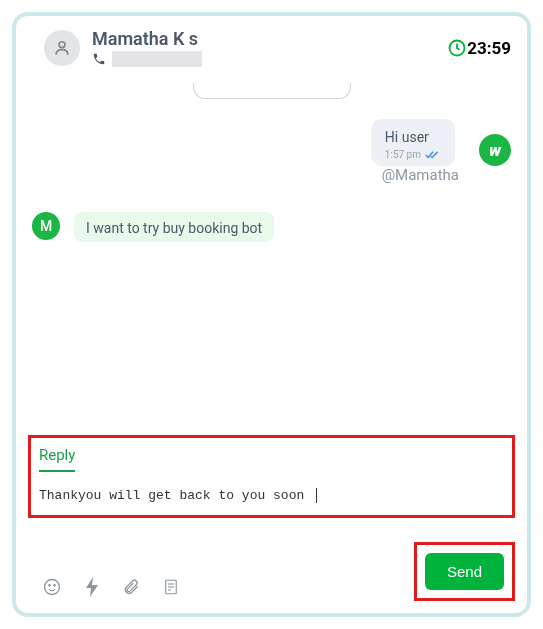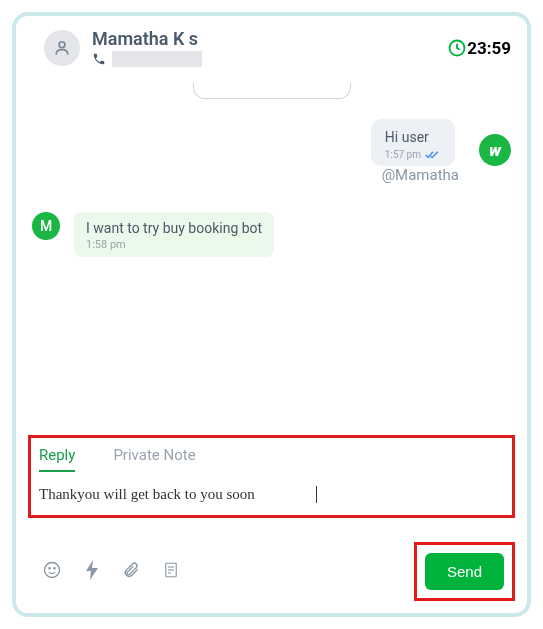--- a/index.html
+++ b/index.html
@@ -170,32 +170,32 @@
       cursor: pointer;
     }
     .tab.active {
       color: #1a9e4a;
       border-bottom: 2px solid #1a9e4a;
     }
     .tab.inactive {
       color: #9aa3ad;
     }
     .reply-input {
-      font-size: 15px;
+      font-size: 13px;
       color: #333;
       width: 278px;
       outline: none;
       border: none;
       border-right: 1px solid #333;
       padding-right: 1px;
-      font-family: Liberation Serif, serif;
+      font-family: Liberation Mono, monospace;
     }
     .bottom-bar {
       display: flex;
-      align-items: center;
+      align-items: flex-end;
       justify-content: space-between;
     }
     .icons-left {
       display: flex;
       gap: 22px;
       align-items: center;
       padding-left: 14px;
     }
     .icon-btn {
       color: #8a97a5;
@@ -261,30 +261,28 @@
         </div>
       </div>
       <div class="whatsapp-badge">w</div>
     </div>
     <div class="sender-name">@Mamatha</div>
 
     <div class="msg-in-wrap">
       <div class="avatar-in">M</div>
       <div class="msg-in">
         <div class="msg-in-text">I want to try buy booking bot</div>
-        <div class="msg-in-time">1:58 pm</div>
       </div>
     </div>
   </div>
 
   <div class="compose-area">
     <div class="tabs-box">
       <div class="tabs">
         <div class="tab active">Reply</div>
-        <div class="tab inactive">Private Note</div>
       </div>
       <input type="text" class="reply-input" value="Thankyou will get back to you soon" style="">
     </div>
 
     <div class="bottom-bar">
       <div class="icons-left">
         <span class="icon-btn">
           <svg width="20" height="20" viewBox="0 0 24 24" fill="none" stroke="#8a97a5" stroke-width="1.6">
             <circle cx="12" cy="12" r="9"></circle>
             <circle cx="9" cy="10" r="0.8" fill="#8a97a5"></circle>

